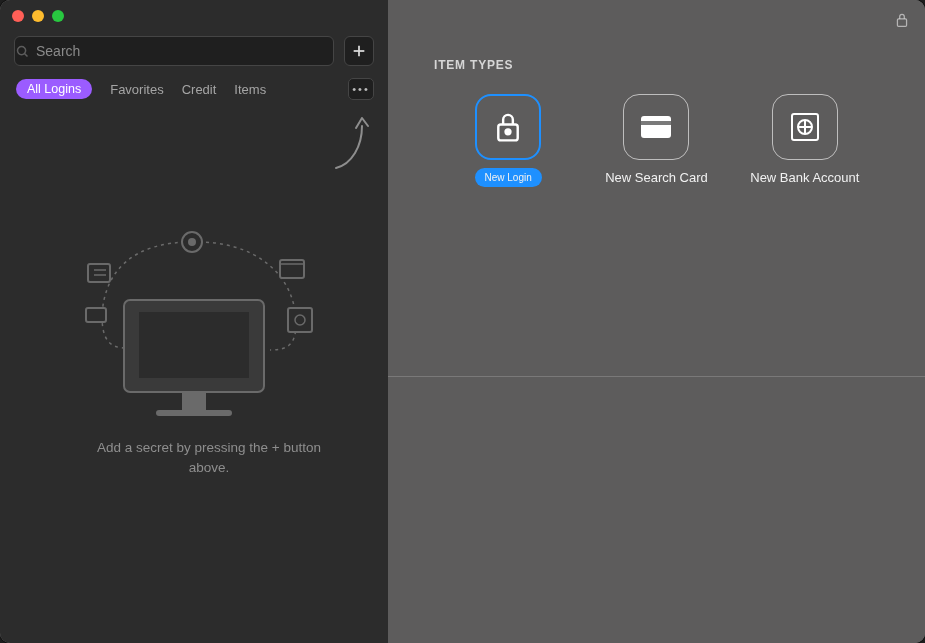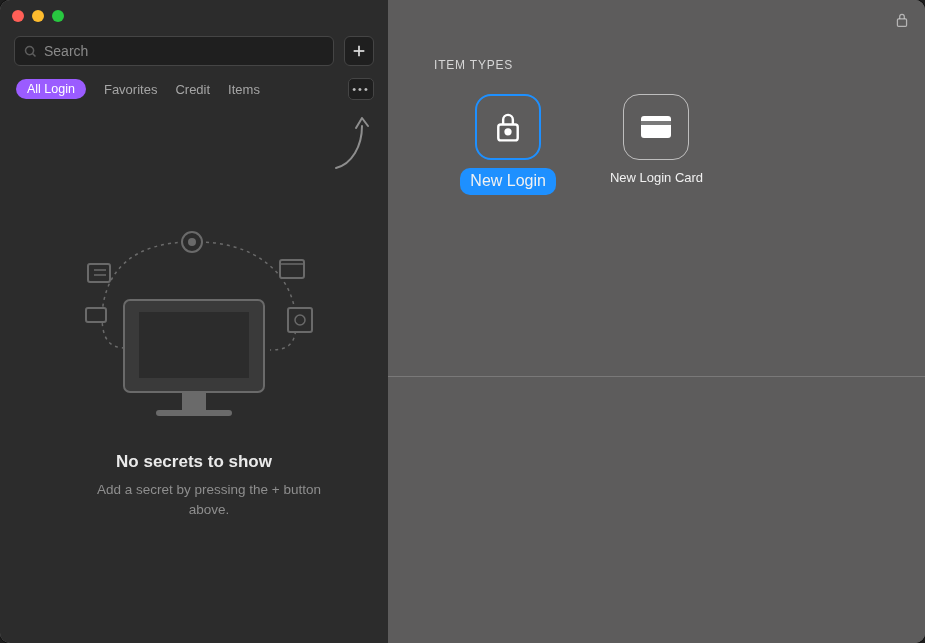--- a/index.html
+++ b/index.html
@@ -7,48 +7,48 @@
 
   .window { width: 925px; height: 643px; position: relative; display: flex; border-radius: 10px; overflow: hidden; box-shadow: 0 0 0 1px rgba(0,0,0,0.4); background:#7a7a7a;}
 
   
   .left-panel { width: 388px; height: 100%; background: #2c2c2c; position: relative; display:flex; flex-direction:column; }
   .titlebar { height: 32px; display:flex; align-items:center; padding-left:12px; gap:8px;}
   .traffic-dot { width:12px; height:12px; border-radius:50%; }
   .dot-red{background:#ff5f57;} .dot-yellow{background:#febc2e;} .dot-green{background:#28c840;}
 
   .search-row { display:flex; align-items:center; padding: 4px 14px 8px 14px; gap:10px;}
-  .search-box { flex:1; height:30px; background:#1f1f1f; border:1px solid #454545; border-radius:6px; display:flex; align-items:center; padding:0 8px; gap:6px;}
+  .search-box { flex:1; height:30px; background:#1f1f1f; border:1px solid #454545; border-radius:6px; display:flex; align-items:center; padding:0 0; gap:6px;}
   .search-box svg{opacity:.5;}
   .search-input { flex:1; background:transparent; border:none; outline:none; color:#ddd; font-size:14px; }
   .search-input::placeholder{color:#8a8a8a;}
   .add-btn { width:30px; height:30px; background:#1f1f1f; border:1px solid #454545; border-radius:6px; display:flex; align-items:center; justify-content:center; cursor:pointer;}
   .add-btn svg{color:#ccc;}
 
   .tab-row { display:flex; align-items:center; padding: 4px 14px 10px 16px; gap:18px; font-size:13px; color:#a5a5a5;}
   .tab-pill { background:#9b5cff; color:#fff; padding:3px 11px; border-radius:10px; font-size:12.5px; font-weight:500;}
   .tab { cursor:pointer; }
   .dots-btn { margin-left:auto; width:26px; height:22px; background:#1f1f1f; border:1px solid #454545; border-radius:5px; display:flex; align-items:center; justify-content:center; cursor:pointer; color:#bbb; letter-spacing:2px; font-size:11px;}
 
   .empty-state { flex:1; display:flex; flex-direction:column; align-items:center; text-align:center; position:relative; padding-top:110px;}
   .arrow-hint { position:absolute; right:18px; top:4px;}
   .empty-title { color:#eaeaea; font-size:17px; font-weight:600; margin-top:22px;}
   .empty-sub { color:#8e8e8e; font-size:13.5px; margin-top:8px; line-height:1.45; max-width:230px;margin-left:30px;}
 
   
   .right-panel { flex:1; height:100%; position:relative; background: rgba(110,108,108,0.92); }
   .right-panel::before{content:"";position:absolute;inset:0;background:rgba(40,40,40,0.25);pointer-events:none;}
   .lock-corner { position:absolute; top:12px; right:16px; color:rgba(255,255,255,0.55);}
-  .section-label { position:absolute; top:58px; left:46px; color:#d6d6d6; font-size:12px; letter-spacing:0.8px; font-weight:400;}
+  .section-label { position:absolute; top:58px; left:46px; color:#d6d6d6; font-size:12px; letter-spacing:0.8px; font-weight:700;}
   .grid { position:absolute; top:94px; left:46px; right:46px; display:grid; grid-template-columns: repeat(3, 1fr); row-gap:30px; justify-items:center;}
   .tile { display:flex; flex-direction:column; align-items:center; cursor:pointer; width:120px;}
   .tile-icon { width:66px; height:66px; border-radius:16px; border:1.5px solid rgba(255,255,255,0.6); display:flex; align-items:center; justify-content:center; color:#fff;}
   .tile.selected .tile-icon { border:2px solid #1e90ff; }
   .tile-label { margin-top:10px; color:#f1f1f1; font-size:13px; text-align:center; line-height:1.3; max-width:110px;}
-  .tile.selected .tile-label { background:#1e90ff; padding:3px 10px; border-radius:10px; font-size:16px; margin-top:8px;}
+  .tile.selected .tile-label { background:#1e90ff; padding:3px 10px; border-radius:10px; font-size:10px; margin-top:8px;}
   .divider { position:absolute; top:376px; left:0; right:0; height:1px; background:rgba(255,255,255,0.18);}
 
 </style>
 </head>
 <body>
 
 <div class="window">
 
   <div class="left-panel">
     <div class="titlebar">
@@ -67,21 +67,21 @@
       </div>
       <div class="add-btn">
         <svg width="16" height="16" viewBox="0 0 24 24" stroke="#ddd" stroke-width="2.6">
             <line x1="12" y1="4" x2="12" y2="20"></line>
             <line x1="4" y1="12" x2="20" y2="12"></line>
           </svg>
       </div>
     </div>
 
     <div class="tab-row">
-      <span class="tab-pill">All Login</span>
+      <span class="tab-pill">All Logins</span>
       <span class="tab">Favorites</span>
       <span class="tab">Credit</span>
       <span class="tab">Items</span>
       <div class="dots-btn">
         <span>•••</span>
       </div>
     </div>
 
     <div class="empty-state">
       <svg class="arrow-hint" width="38" height="58" viewBox="0 0 38 58" fill="none">
@@ -106,21 +106,20 @@
           <line x1="30" y1="50" x2="42" y2="50" stroke="#6a6a6a" stroke-width="1.5"></line>
           <line x1="30" y1="55" x2="42" y2="55" stroke="#6a6a6a" stroke-width="1.5"></line>
           <rect x="216" y="40" width="24" height="18" rx="2" fill="#2c2c2c" stroke="#6a6a6a" stroke-width="2"></rect>
           <path d="M216 44 L240 44" stroke="#6a6a6a" stroke-width="1.5"></path>
           <rect x="224" y="88" width="24" height="24" rx="2" fill="#2c2c2c" stroke="#6a6a6a" stroke-width="2"></rect>
           <circle cx="236" cy="100" r="5" fill="none" stroke="#6a6a6a" stroke-width="1.5"></circle>
           <rect x="22" y="88" width="20" height="14" rx="2" fill="#2c2c2c" stroke="#6a6a6a" stroke-width="2"></rect>
         </g>
       </svg>
 
-      <div class="empty-title">No secrets to show</div>
       <div class="empty-sub">Add a secret by pressing the + button above.</div>
     </div>
   </div>
 
   <div class="right-panel">
     <div class="lock-corner">
       <svg width="14" height="16" viewBox="0 0 24 28" fill="none" stroke="currentColor" stroke-width="2.2">
           <rect x="4" y="12" width="16" height="13" rx="2"></rect>
           <path d="M8 12 V8 a4 4 0 0 1 8 0 V12"></path>
         </svg>
@@ -141,23 +140,34 @@
         <div class="tile-label">New Login</div>
       </div>
 
       <div class="tile">
         <div class="tile-icon">
           <svg width="32" height="24" viewBox="0 0 32 24" fill="#fff">
               <rect x="1" y="1" width="30" height="22" rx="3"></rect>
               <rect x="1" y="6" width="30" height="4" fill="#7a7a7a"></rect>
             </svg>
         </div>
-        <div class="tile-label">New Login Card</div>
+        <div class="tile-label">New Search Card</div>
       </div>
 
+      <div class="tile">
+        <div class="tile-icon">
+          <svg width="30" height="30" viewBox="0 0 30 30" fill="none" stroke="#fff" stroke-width="2">
+              <rect x="2" y="2" width="26" height="26" rx="2"></rect>
+              <circle cx="15" cy="15" r="7"></circle>
+              <line x1="15" y1="8" x2="15" y2="22"></line>
+              <line x1="8" y1="15" x2="22" y2="15"></line>
+            </svg>
+        </div>
+        <div class="tile-label">New Bank Account</div>
+      </div>
 
 
 
     </div>
 
     <div class="divider"></div>
   </div>
 
 </div>
 

